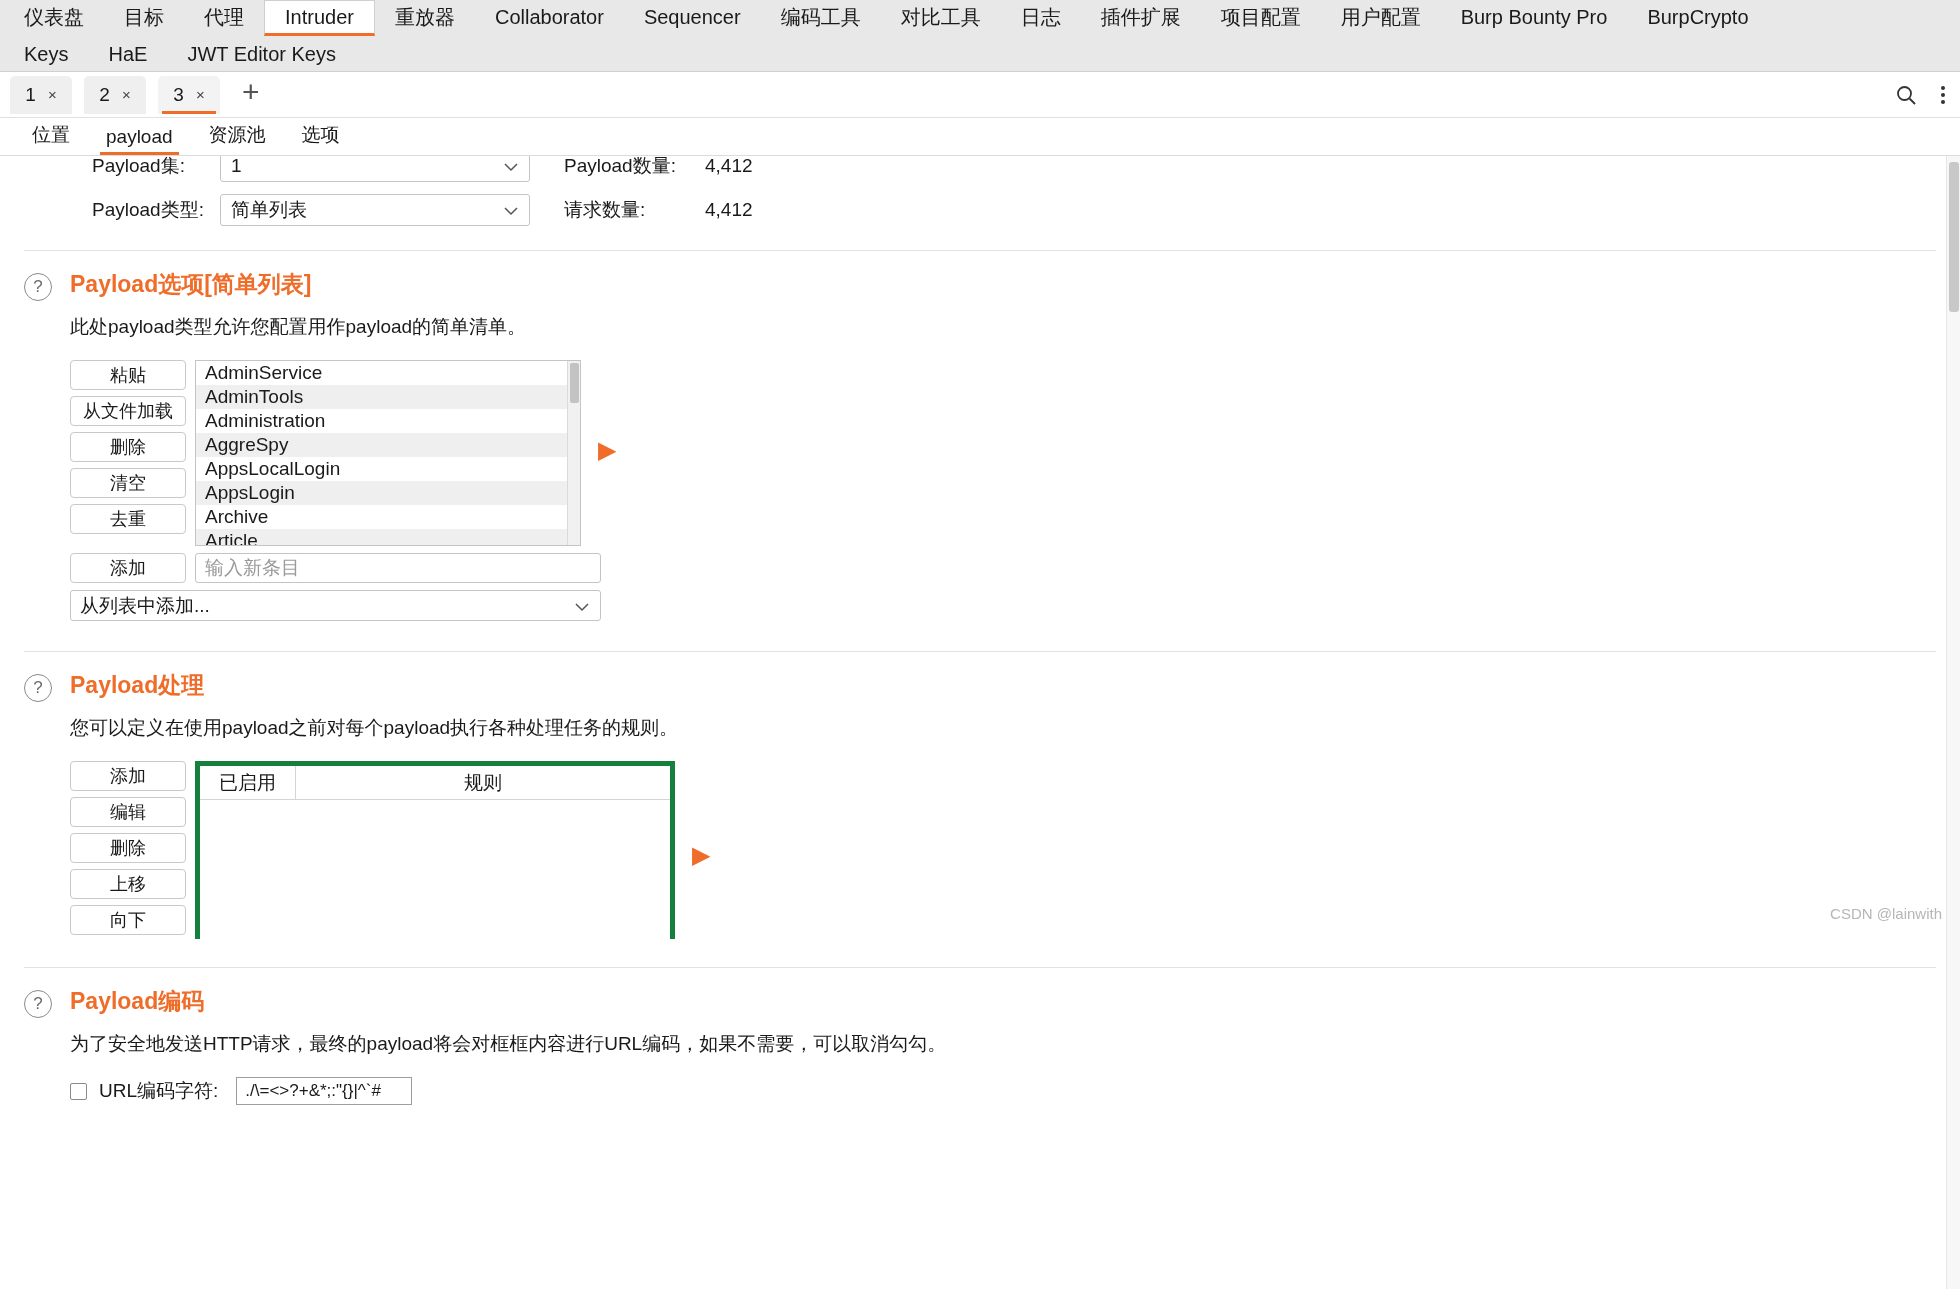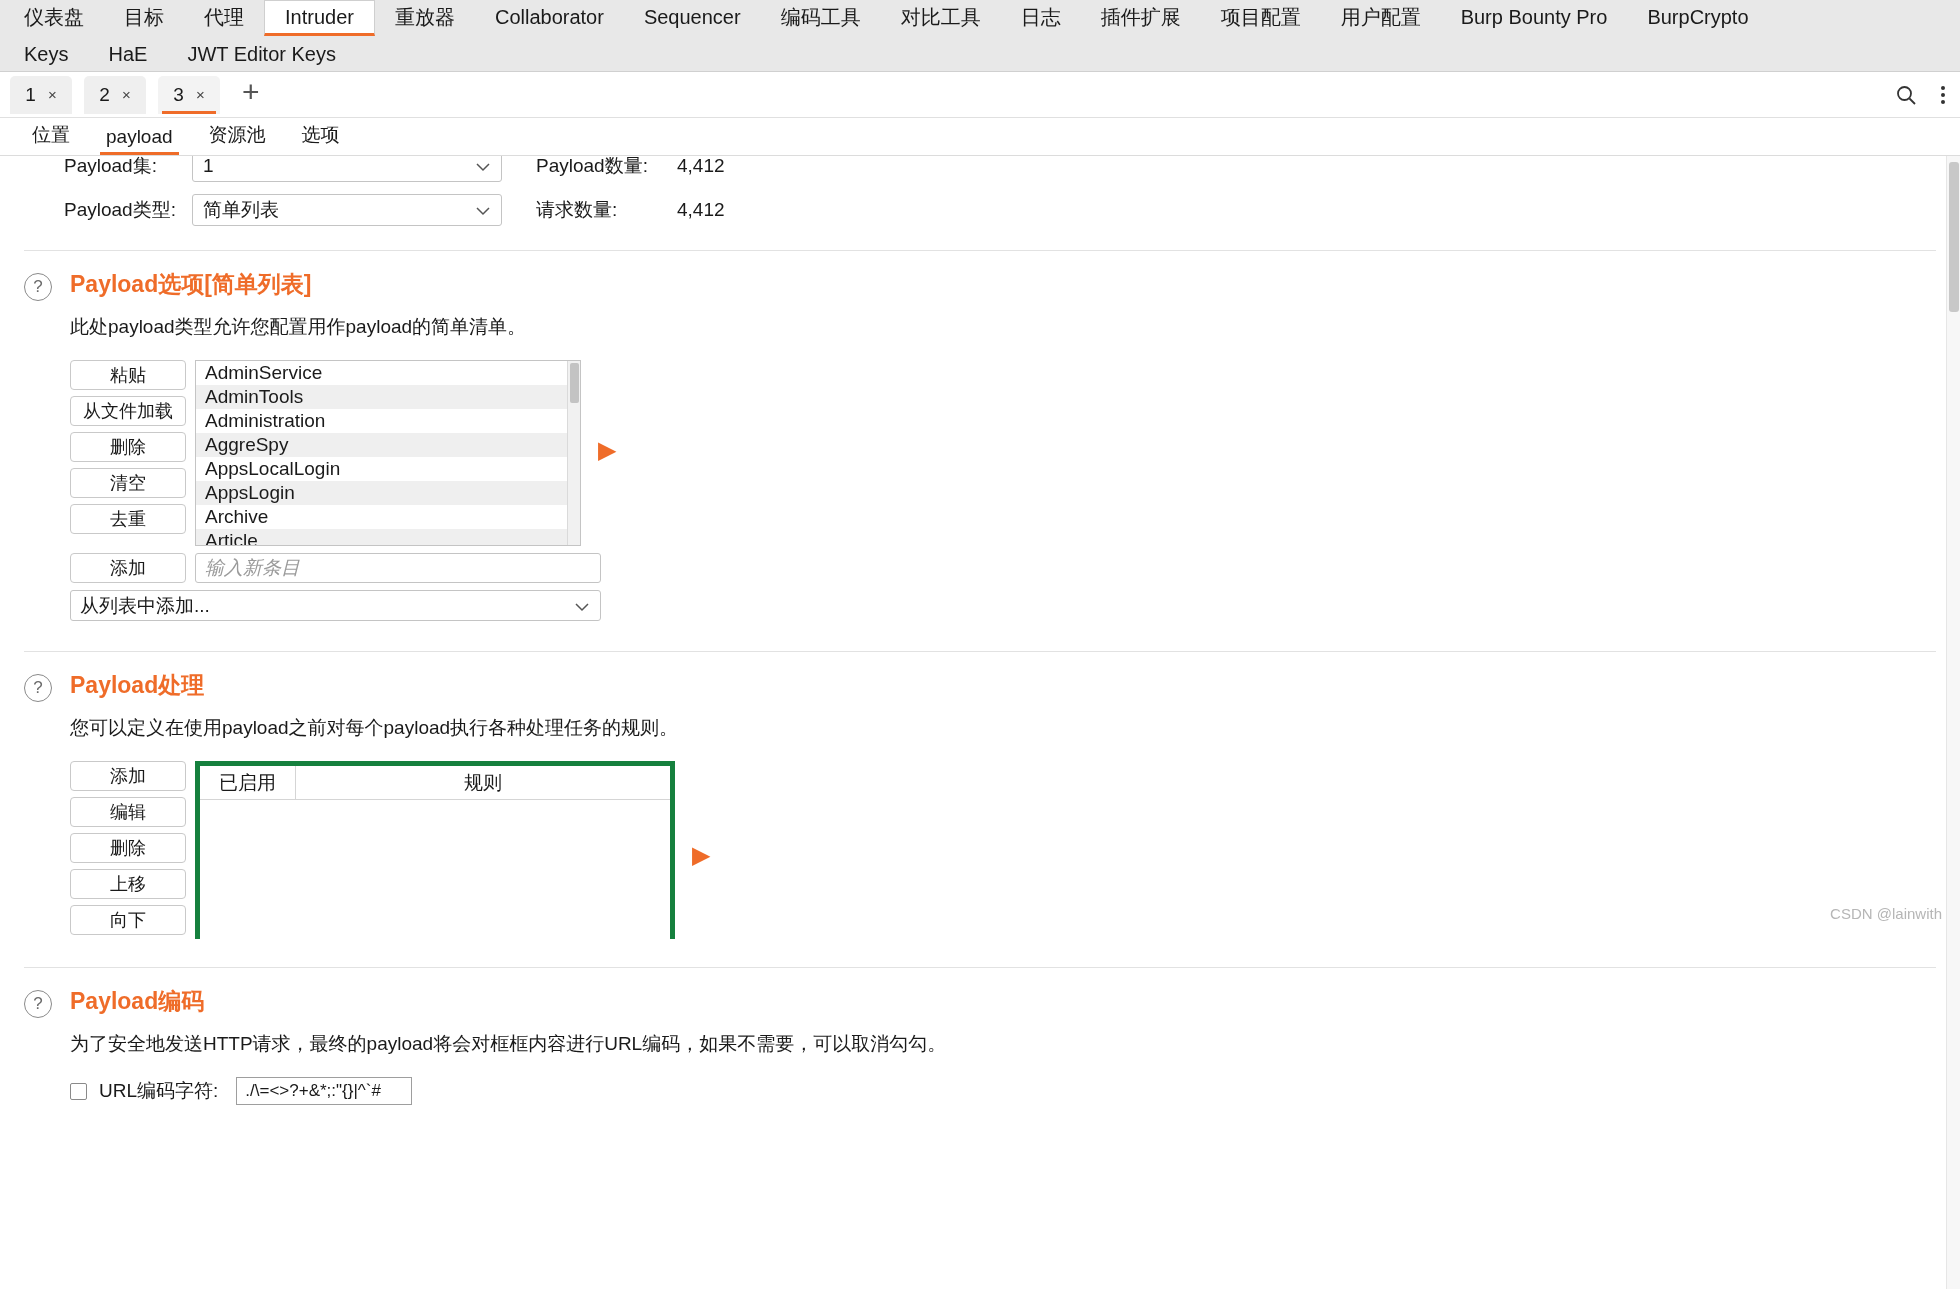--- a/index.html
+++ b/index.html
@@ -129,21 +129,21 @@
     padding-left: 0;
   }
   .scroll-inner { position: relative; margin-top: -12px; }
 
   .hr { height:1px; background:#e2e2e2; margin: 0 24px; }
 
   .row-fields { padding: 0 0 0 0; }
   .frow {
     display: flex; align-items: center;
     height: 44px;
-    padding-left: 64px;
+    padding-left: 92px;
   }
   .flabel { font-size: 19px; width: 128px; white-space: nowrap; }
   .fselect {
     width: 310px; height: 32px;
     border: 1px solid #c4c4c4; border-radius: 3px;
     background: #fff;
     display: flex; align-items: center;
     padding: 0 10px;
     font-size: 19px;
     position: relative;
@@ -207,21 +207,21 @@
     margin-left: 8px; margin-top: 78px; cursor: default;
   }
   .addrow { display: flex; align-items: center; gap: 9px; margin-top: 7px; }
   .addrow .btn { width: 116px; }
   .textinput {
     width: 406px; height: 30px;
     border: 1px solid #c4c4c4; border-radius: 3px;
     background: #fff;
     font-size: 19px; padding: 0 9px;
     display: flex; align-items: center;
-    color: #9a9a9a; font-style: italic;
+    color: #9a9a9a; 
     cursor: text;
   }
   .wideselect {
     width: 531px; height: 31px; margin-top: 7px;
     border: 1px solid #c4c4c4; border-radius: 3px;
     background: #fff; font-size: 19px;
     display: flex; align-items: center;
     padding: 0 9px; position: relative; cursor: default;
   }
   .wideselect .chev { position:absolute; right: 10px; top:50%; transform: translateY(-50%); }

